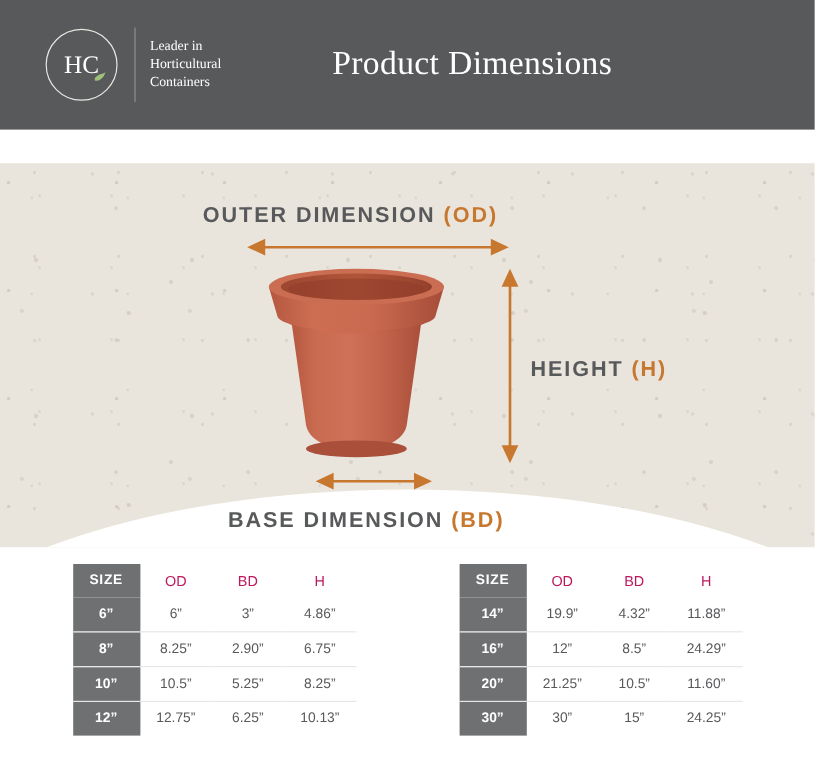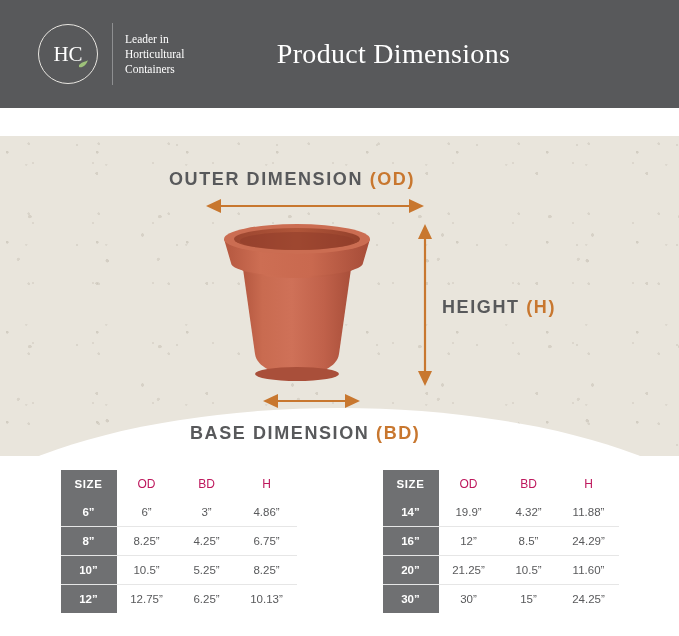--- a/index.html
+++ b/index.html
@@ -298,21 +298,21 @@
     <tbody>
       <tr>
         <td class="size-c">6”</td>
         <td class="val">6”</td>
         <td class="val">3”</td>
         <td class="val">4.86”</td>
       </tr>
       <tr>
         <td class="size-c">8”</td>
         <td class="val">8.25”</td>
-        <td class="val">4.25”</td>
+        <td class="val">2.90”</td>
         <td class="val">6.75”</td>
       </tr>
       <tr>
         <td class="size-c">10”</td>
         <td class="val">10.5”</td>
         <td class="val">5.25”</td>
         <td class="val">8.25”</td>
       </tr>
       <tr>
         <td class="size-c">12”</td>

